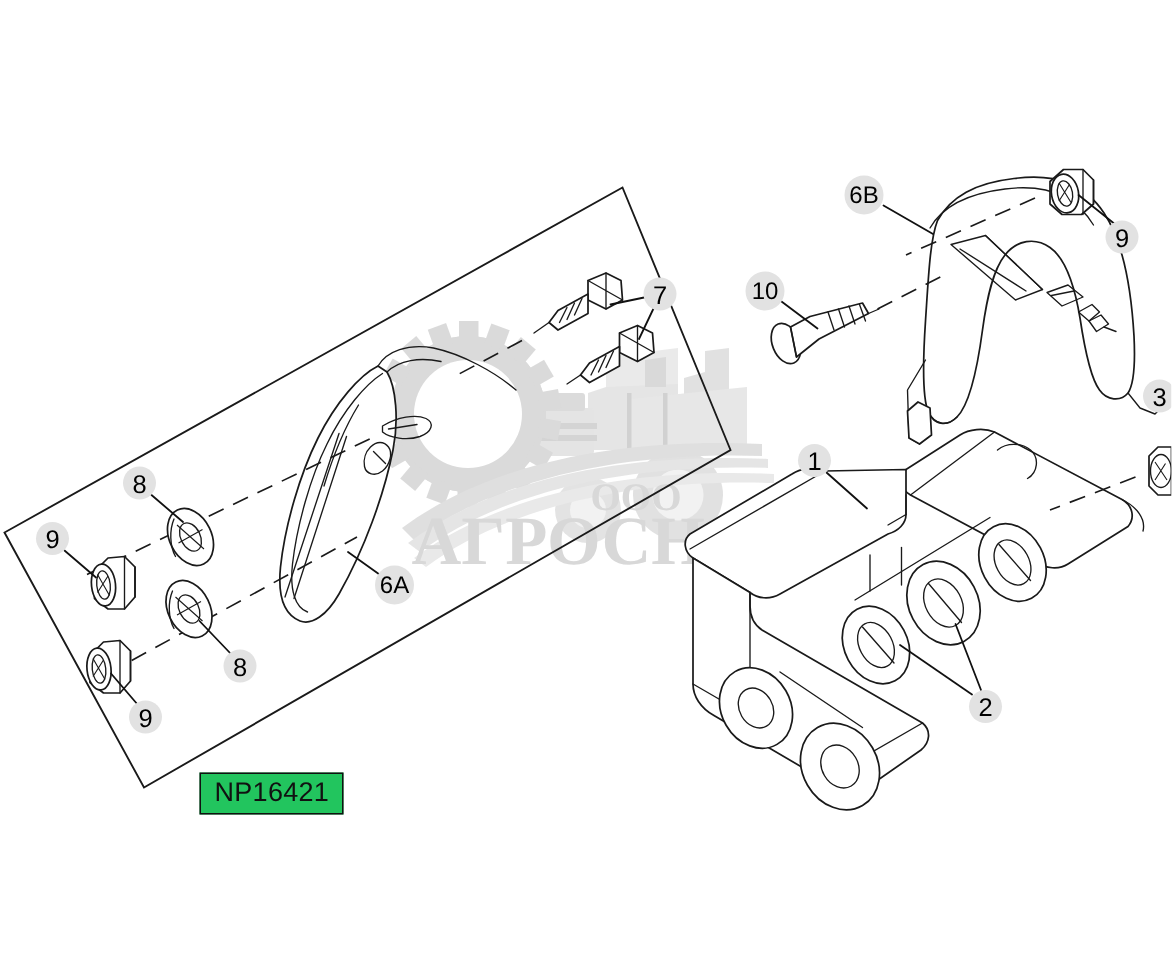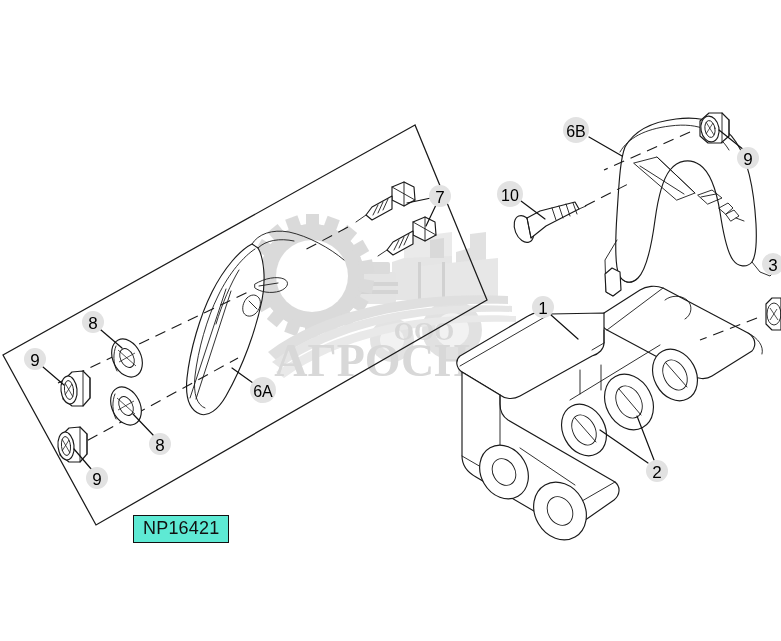--- a/index.html
+++ b/index.html
@@ -81,21 +81,21 @@
     dominant-baseline: central;
   }
   .callout-text.small {
     font-size: 16px;
   }
 
   #figure-tag {
     position: absolute;
     z-index: 4;
     border: 1.6px solid #111111;
-    background: #5eead4;
+    background: #22c55e;
     padding: 2px 9px 3px 9px;
     font-family: "Liberation Sans", sans-serif;
     font-size: 18px;
     letter-spacing: 0.2px;
     color: #111111;
     line-height: 1.15;
     box-shadow: 0 0 0 1.5px #ffffff;
   }
 
   .wm-gray  { fill: #dcdcdc; }

